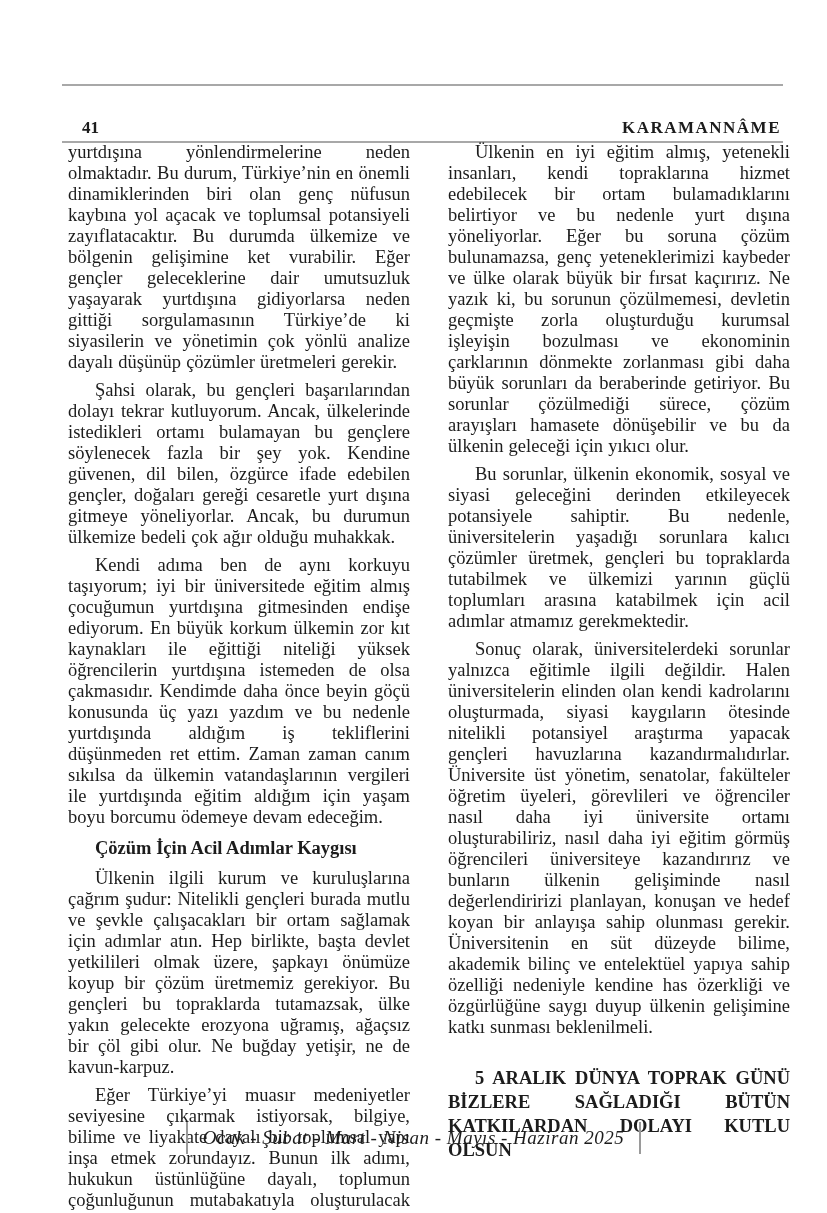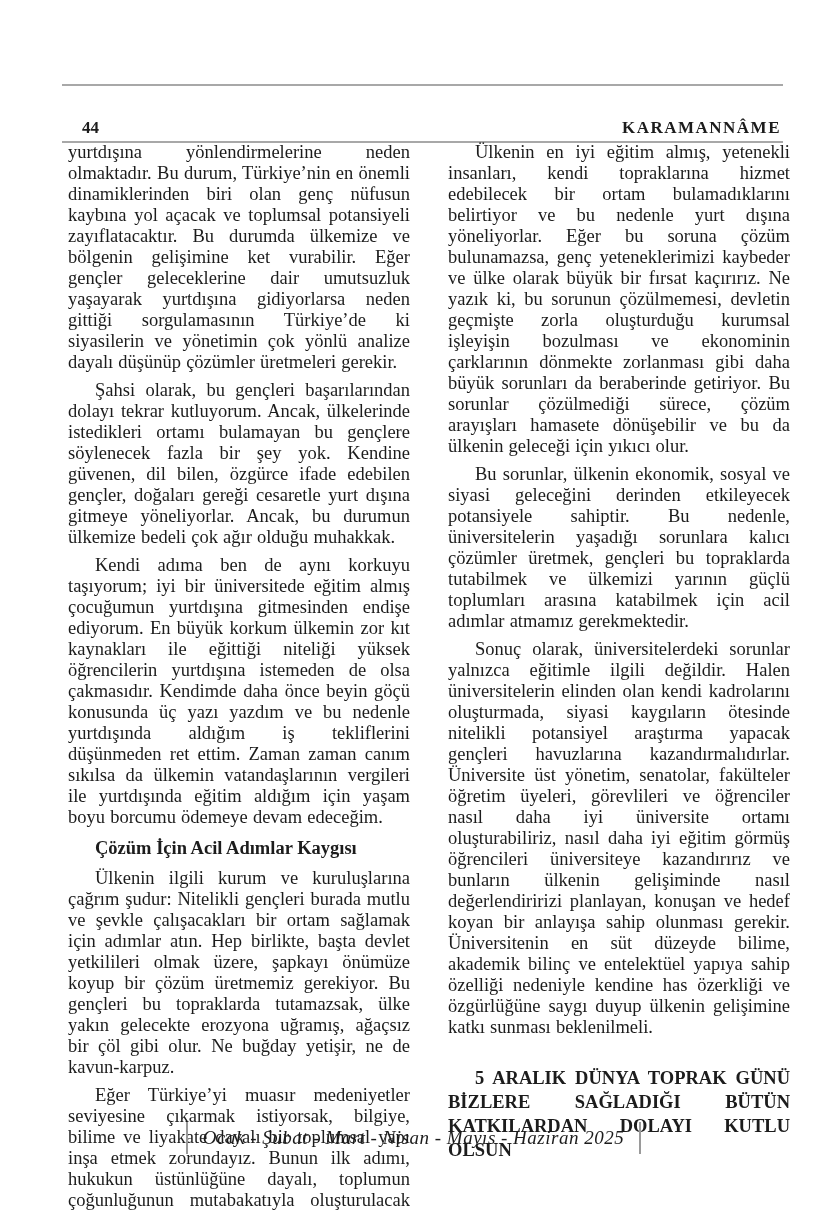--- a/index.html
+++ b/index.html
@@ -57,21 +57,21 @@
     white-space:nowrap;
     text-align:right;
   }
 </style>
 </head>
 <body>
 
 <div class="page" style="color: rgb(28, 28, 28); background: rgb(255, 255, 255);">
 
   <header class="page-header">
-    <span class="page-num">44</span>
+    <span class="page-num">41</span>
     <span class="journal-title">KARAMANNÂME</span>
   </header>
 
   <main class="columns">
     <section class="col" id="col-left">
         <p class="body-p no-indent">yurtdışına yönlendirmelerine neden olmaktadır. Bu durum, Türkiye’nin en önemli dinamiklerinden biri olan genç nüfusun kaybına yol açacak ve toplumsal potansiyeli zayıflatacaktır. Bu durumda ülkemize ve bölgenin gelişimine ket vurabilir. Eğer gençler geleceklerine dair umutsuzluk yaşayarak yurtdışına gidiyorlarsa neden gittiği sorgulamasının Türkiye’de ki siyasilerin ve yönetimin çok yönlü analize dayalı düşünüp çözümler üretmeleri gerekir.</p>
         <p class="body-p">Şahsi olarak, bu gençleri başarılarından dolayı tekrar kutluyorum. Ancak, ülkelerinde istedikleri ortamı bulamayan bu gençlere söylenecek fazla bir şey yok. Kendine güvenen, dil bilen, özgürce ifade edebilen gençler, doğaları gereği cesaretle yurt dışına gitmeye yöneliyorlar. Ancak, bu durumun ülkemize bedeli çok ağır olduğu muhakkak.</p>
         <p class="body-p">Kendi adıma ben de aynı korkuyu taşıyorum; iyi bir üniversitede eğitim almış çocuğumun yurtdışına gitmesinden endişe ediyorum. En büyük korkum ülkemin zor kıt kaynakları ile eğittiği niteliği yüksek öğrencilerin yurtdışına istemeden de olsa çakmasıdır. Kendimde daha önce beyin göçü konusunda üç yazı yazdım ve bu nedenle yurtdışında aldığım iş tekliflerini düşünmeden ret ettim. Zaman zaman canım sıkılsa da ülkemin vatandaşlarının vergileri ile yurtdışında eğitim aldığım için yaşam boyu borcumu ödemeye devam edeceğim.</p>
         <h3 class="subhead">Çözüm İçin Acil Adımlar Kaygısı</h3>
         <p class="body-p">Ülkenin ilgili kurum ve kuruluşlarına çağrım şudur: Nitelikli gençleri burada mutlu ve şevkle çalışacakları bir ortam sağlamak için adımlar atın. Hep birlikte, başta devlet yetkilileri olmak üzere, şapkayı önümüze koyup bir çözüm üretmemiz gerekiyor. Bu gençleri bu topraklarda tutamazsak, ülke yakın gelecekte erozyona uğramış, ağaçsız bir çöl gibi olur. Ne buğday yetişir, ne de kavun-karpuz.</p>

